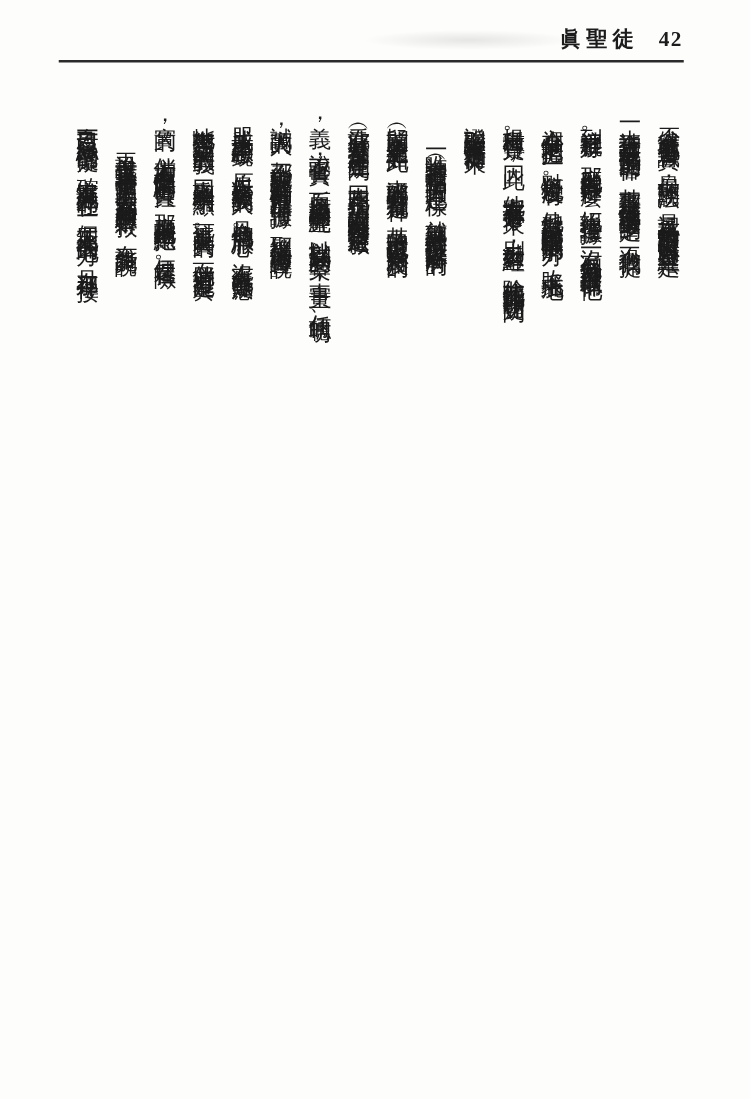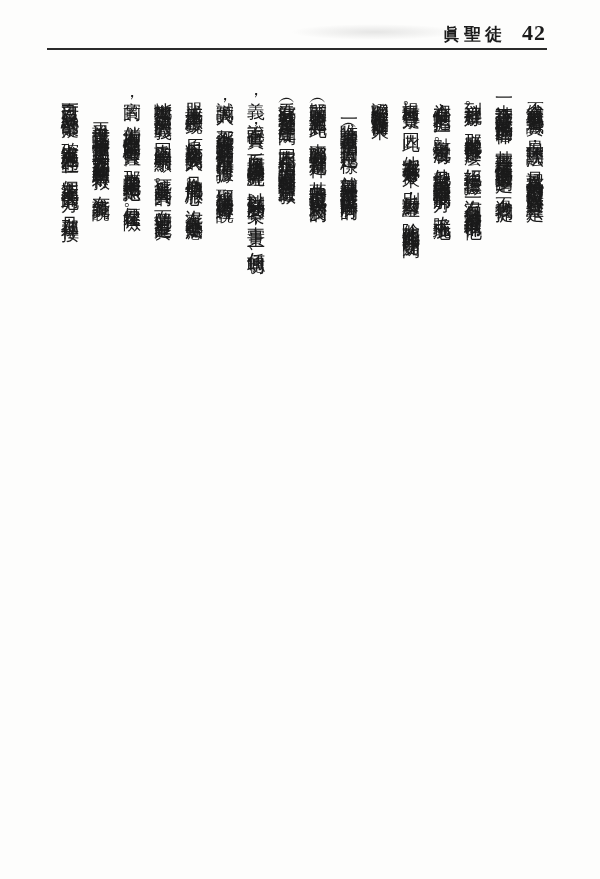--- a/index.html
+++ b/index.html
@@ -16,21 +16,21 @@
     position:absolute;
     top:20px;right:54px;
     display:flex;align-items:baseline;gap:16px;
     font-weight:bold;
   }
   .book-title{
     font-size:17px;
     letter-spacing:4px;
   }
   .page-number{
-    font-size:22px;
+    font-size:17px;
     letter-spacing:1px;
   }
   .smudge{
     position:absolute;
     top:24px;right:140px;
     width:170px;height:16px;
     background:radial-gradient(ellipse at center, rgba(60,60,60,0.12), rgba(60,60,60,0.0) 70%);
   }
   .rule{
     position:absolute;

